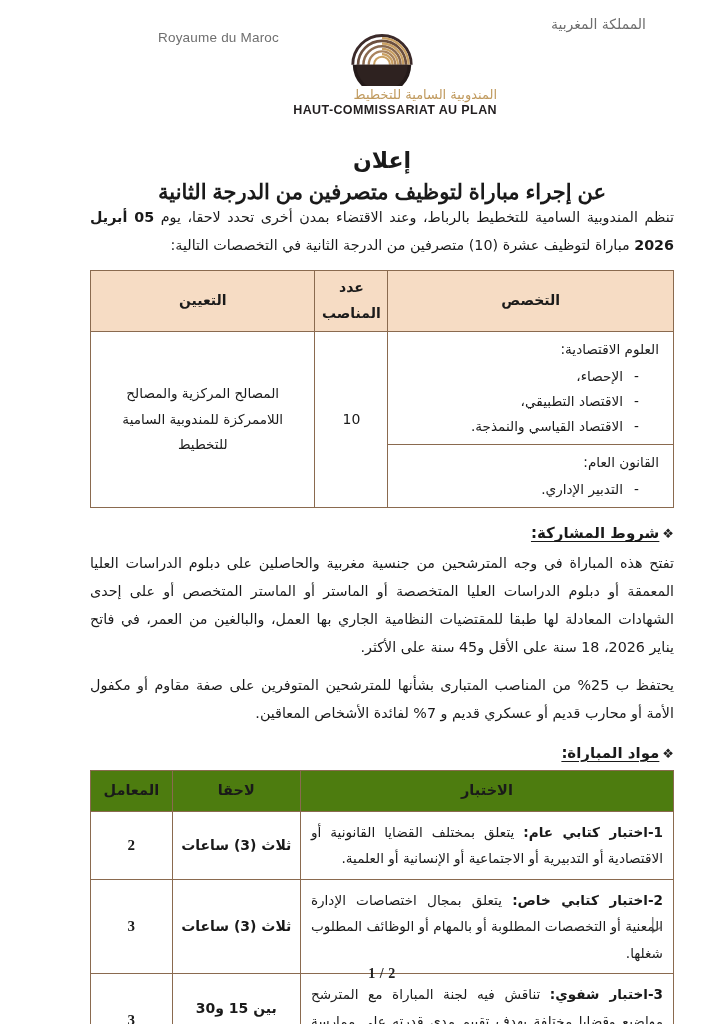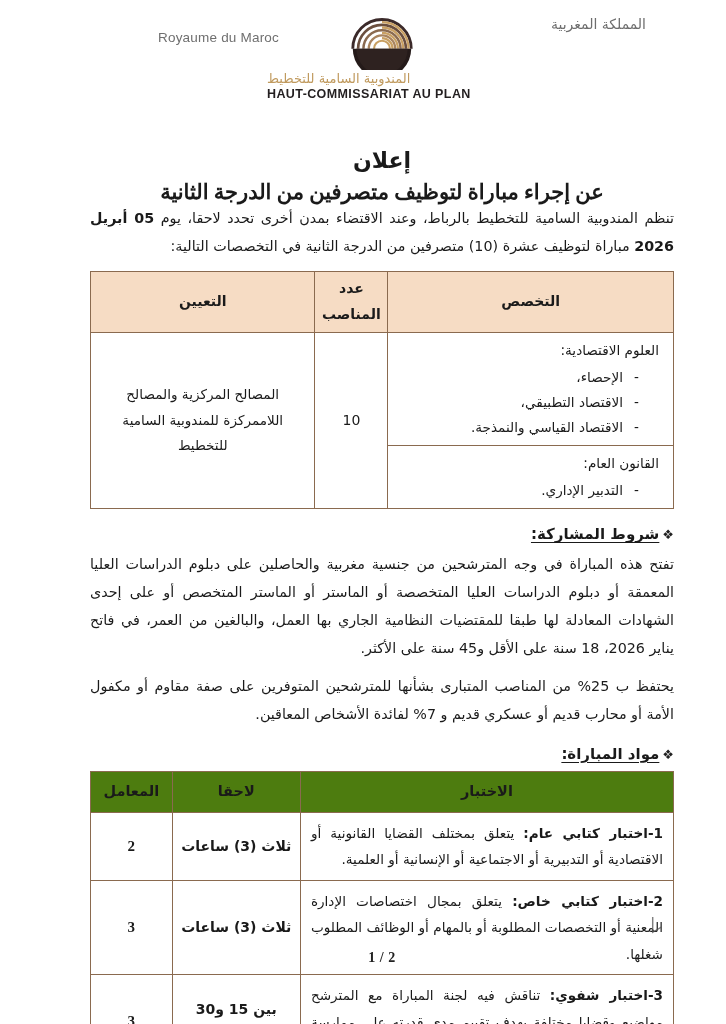--- a/index.html
+++ b/index.html
@@ -43,24 +43,24 @@
     right: 80px;
     top: 16px;
     font-size: 14px;
     color: #6d6d6d;
     font-family: "DejaVu Sans", sans-serif;
     letter-spacing: .5px;
   }
   .logo-wrap {
     position: absolute;
     left: 50%;
-    top: 8px;
+    top: 24px;
     transform: translateX(-50%);
     width: 230px;
-    text-align: left;
+    text-align: right;
   }
   .logo-mark {
     width: 92px;
     height: 62px;
     margin: 0 auto;
     display: block;
   }
   .logo-ar {
     font-size: 13px;
     color: #c09a5e;
@@ -86,21 +86,21 @@
   .title-1 {
     font-size: 22px;
     font-weight: bold;
     font-family: "DejaVu Sans", sans-serif;
     letter-spacing: 0;
     margin-bottom: 7px;
   }
   .title-2 {
     font-size: 21px;
     font-weight: bold;
-    font-family: Liberation Serif, serif;
+    font-family: Liberation Sans, sans-serif;
   }
 
   
   .content {
     padding: 0 52px;
     box-sizing: border-box;
   }
   p.para {
     font-size: 14.3px;
     line-height: 1.95;
@@ -221,21 +221,21 @@
     font-family: "Liberation Serif", serif;
     font-size: 15px;
   }
   .test-label {
     font-weight: bold;
   }
 
   
   .footer {
     position: absolute;
-    bottom: 58px;
+    bottom: 42px;
     left: 0;
     right: 0;
     text-align: center;
     font-family: "Liberation Serif", serif;
     font-weight: bold;
     font-size: 14px;
     color: #222;
     letter-spacing: .5px;
     direction: ltr;
   }

